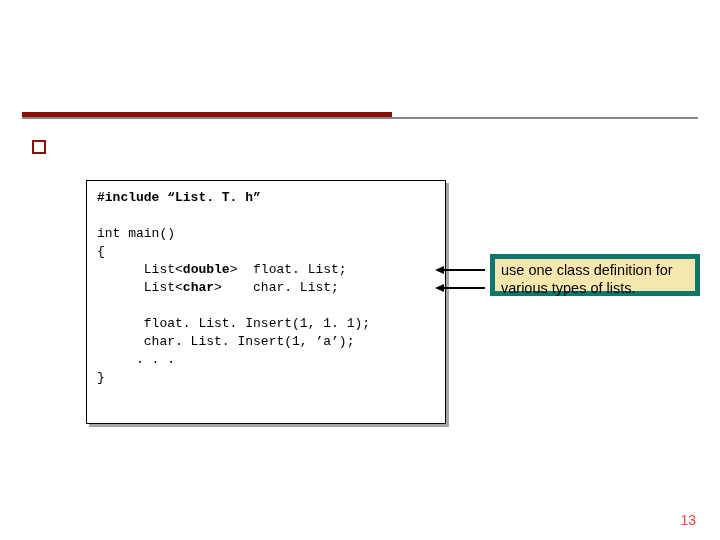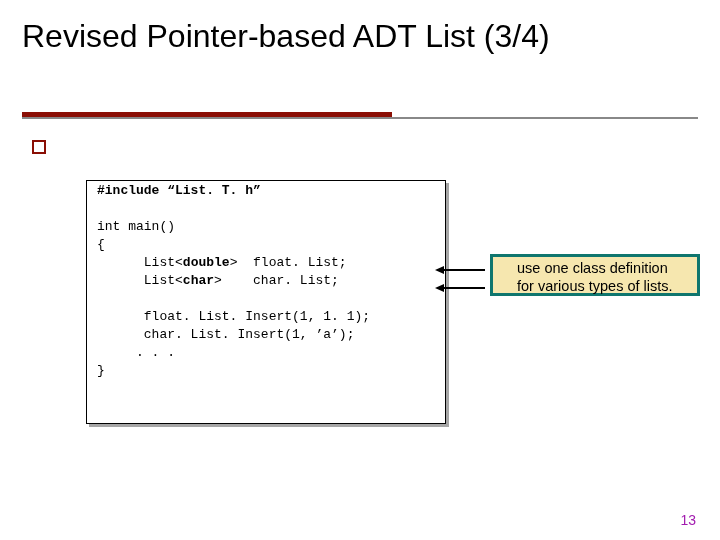--- a/index.html
+++ b/index.html
@@ -70,21 +70,21 @@
   }
   .code-box {
     position: absolute;
     left: 86px;
     top: 180px;
     width: 360px;
     height: 244px;
     border: 1px solid #000;
     box-shadow: 3px 3px 0 rgba(0,0,0,0.35);
     background: #fff;
-    padding: 1px 10px;
+    padding: 8px 10px;
     box-sizing: border-box;
     font-family: "Courier New", Courier, monospace;
     font-size: 13px;
     line-height: 18px;
     white-space: pre;
     color: #000;
   }
   .code-box b { font-weight: bold; }
   .arrow {
     position: absolute;
@@ -104,43 +104,42 @@
   }
   .arrow1 { left: 443px; top: 269px; width: 42px; }
   .arrow2 { left: 443px; top: 287px; width: 42px; }
   .callout {
     position: absolute;
     left: 490px;
     top: 254px;
     width: 210px;
     height: 42px;
     background: #f6e7af;
-    border: 3px solid #0f766e;
-    padding: 2px 24px;
+    border: 5px solid #0f766e;
+    padding: 2px 6px;
     box-sizing: border-box;
     font-family: Verdana, Geneva, sans-serif;
     font-size: 14.5px;
     line-height: 18px;
     color: #000;
   }
   .pagenum {
     position: absolute;
     right: 24px;
     bottom: 12px;
     font-size: 14px;
-    color: #a21caf;
+    color: #ef4444;
     font-family: Verdana, Geneva, sans-serif;
   }
 </style>
 </head>
 <body>
 
 <div class="slide">
 
-  <div class="title">Revised Pointer-based ADT List (3/4)</div>
 
   <div class="hr-wrap">
     <div class="hr-red"></div>
     <div class="hr-gray"></div>
   </div>
 
   <div class="bullet-box"></div>
 
   <div class="code-box"><b>#include “List. T. h”</b><span></span>
 <span> </span>

